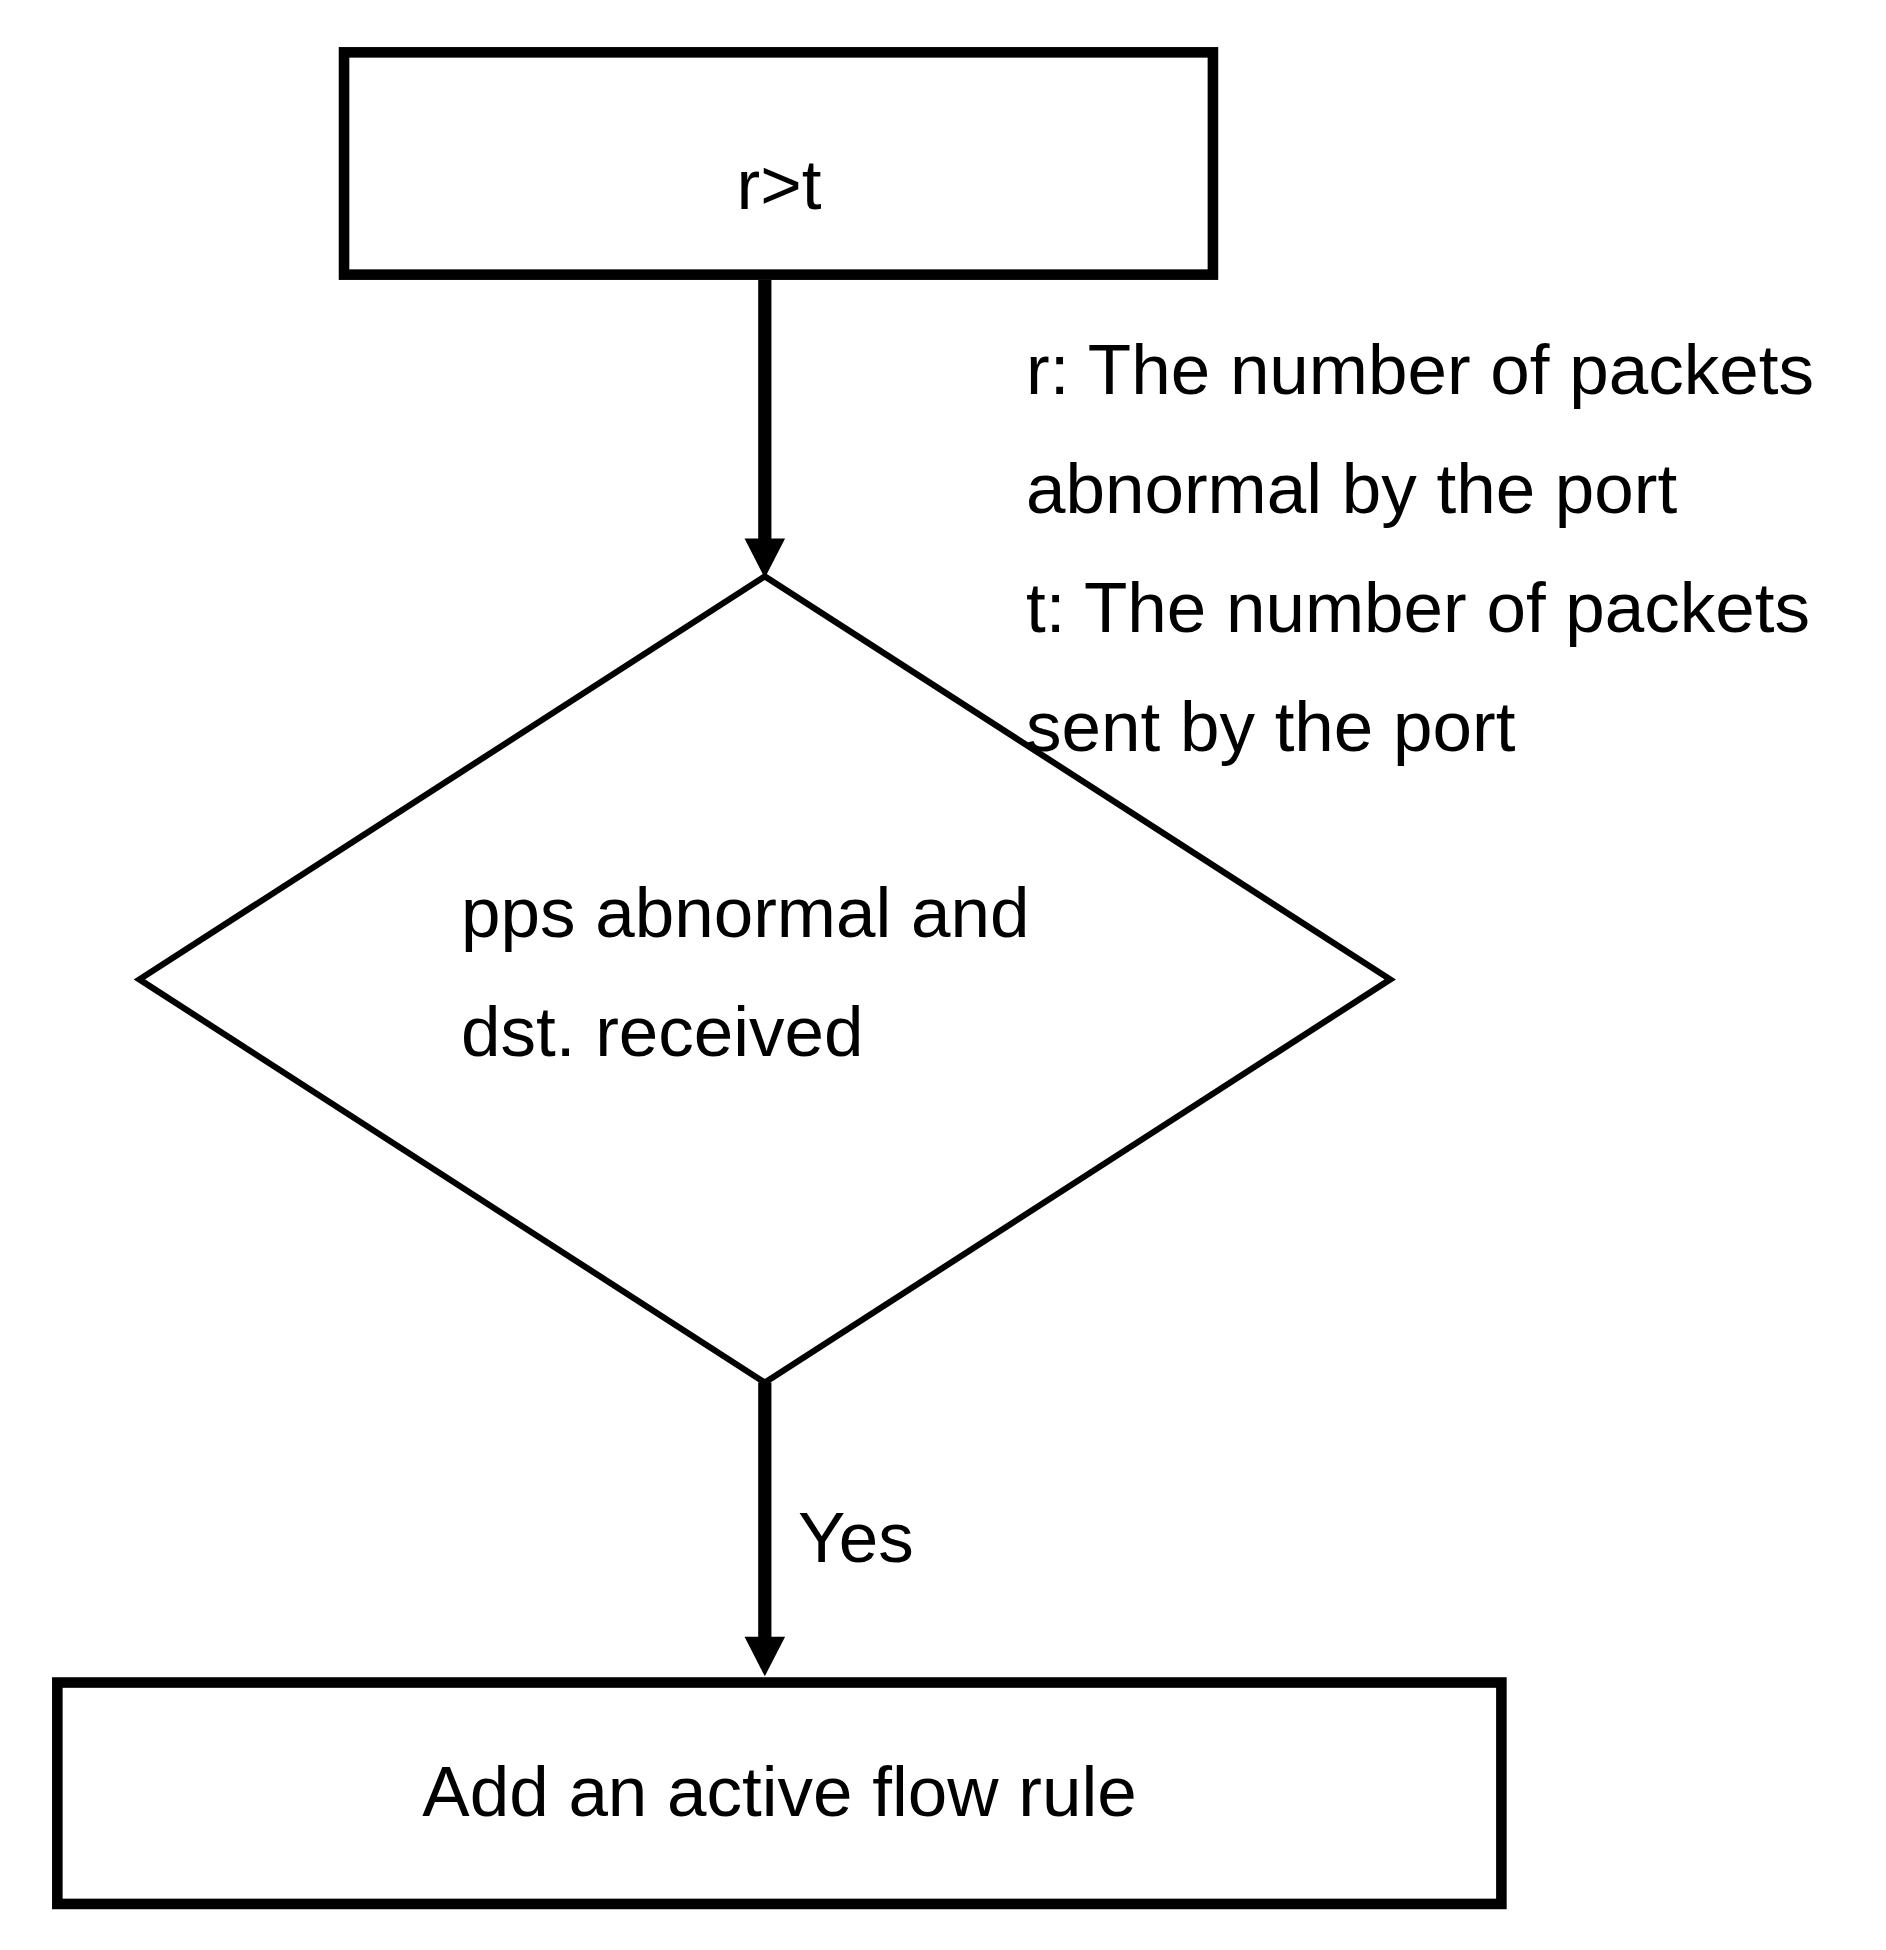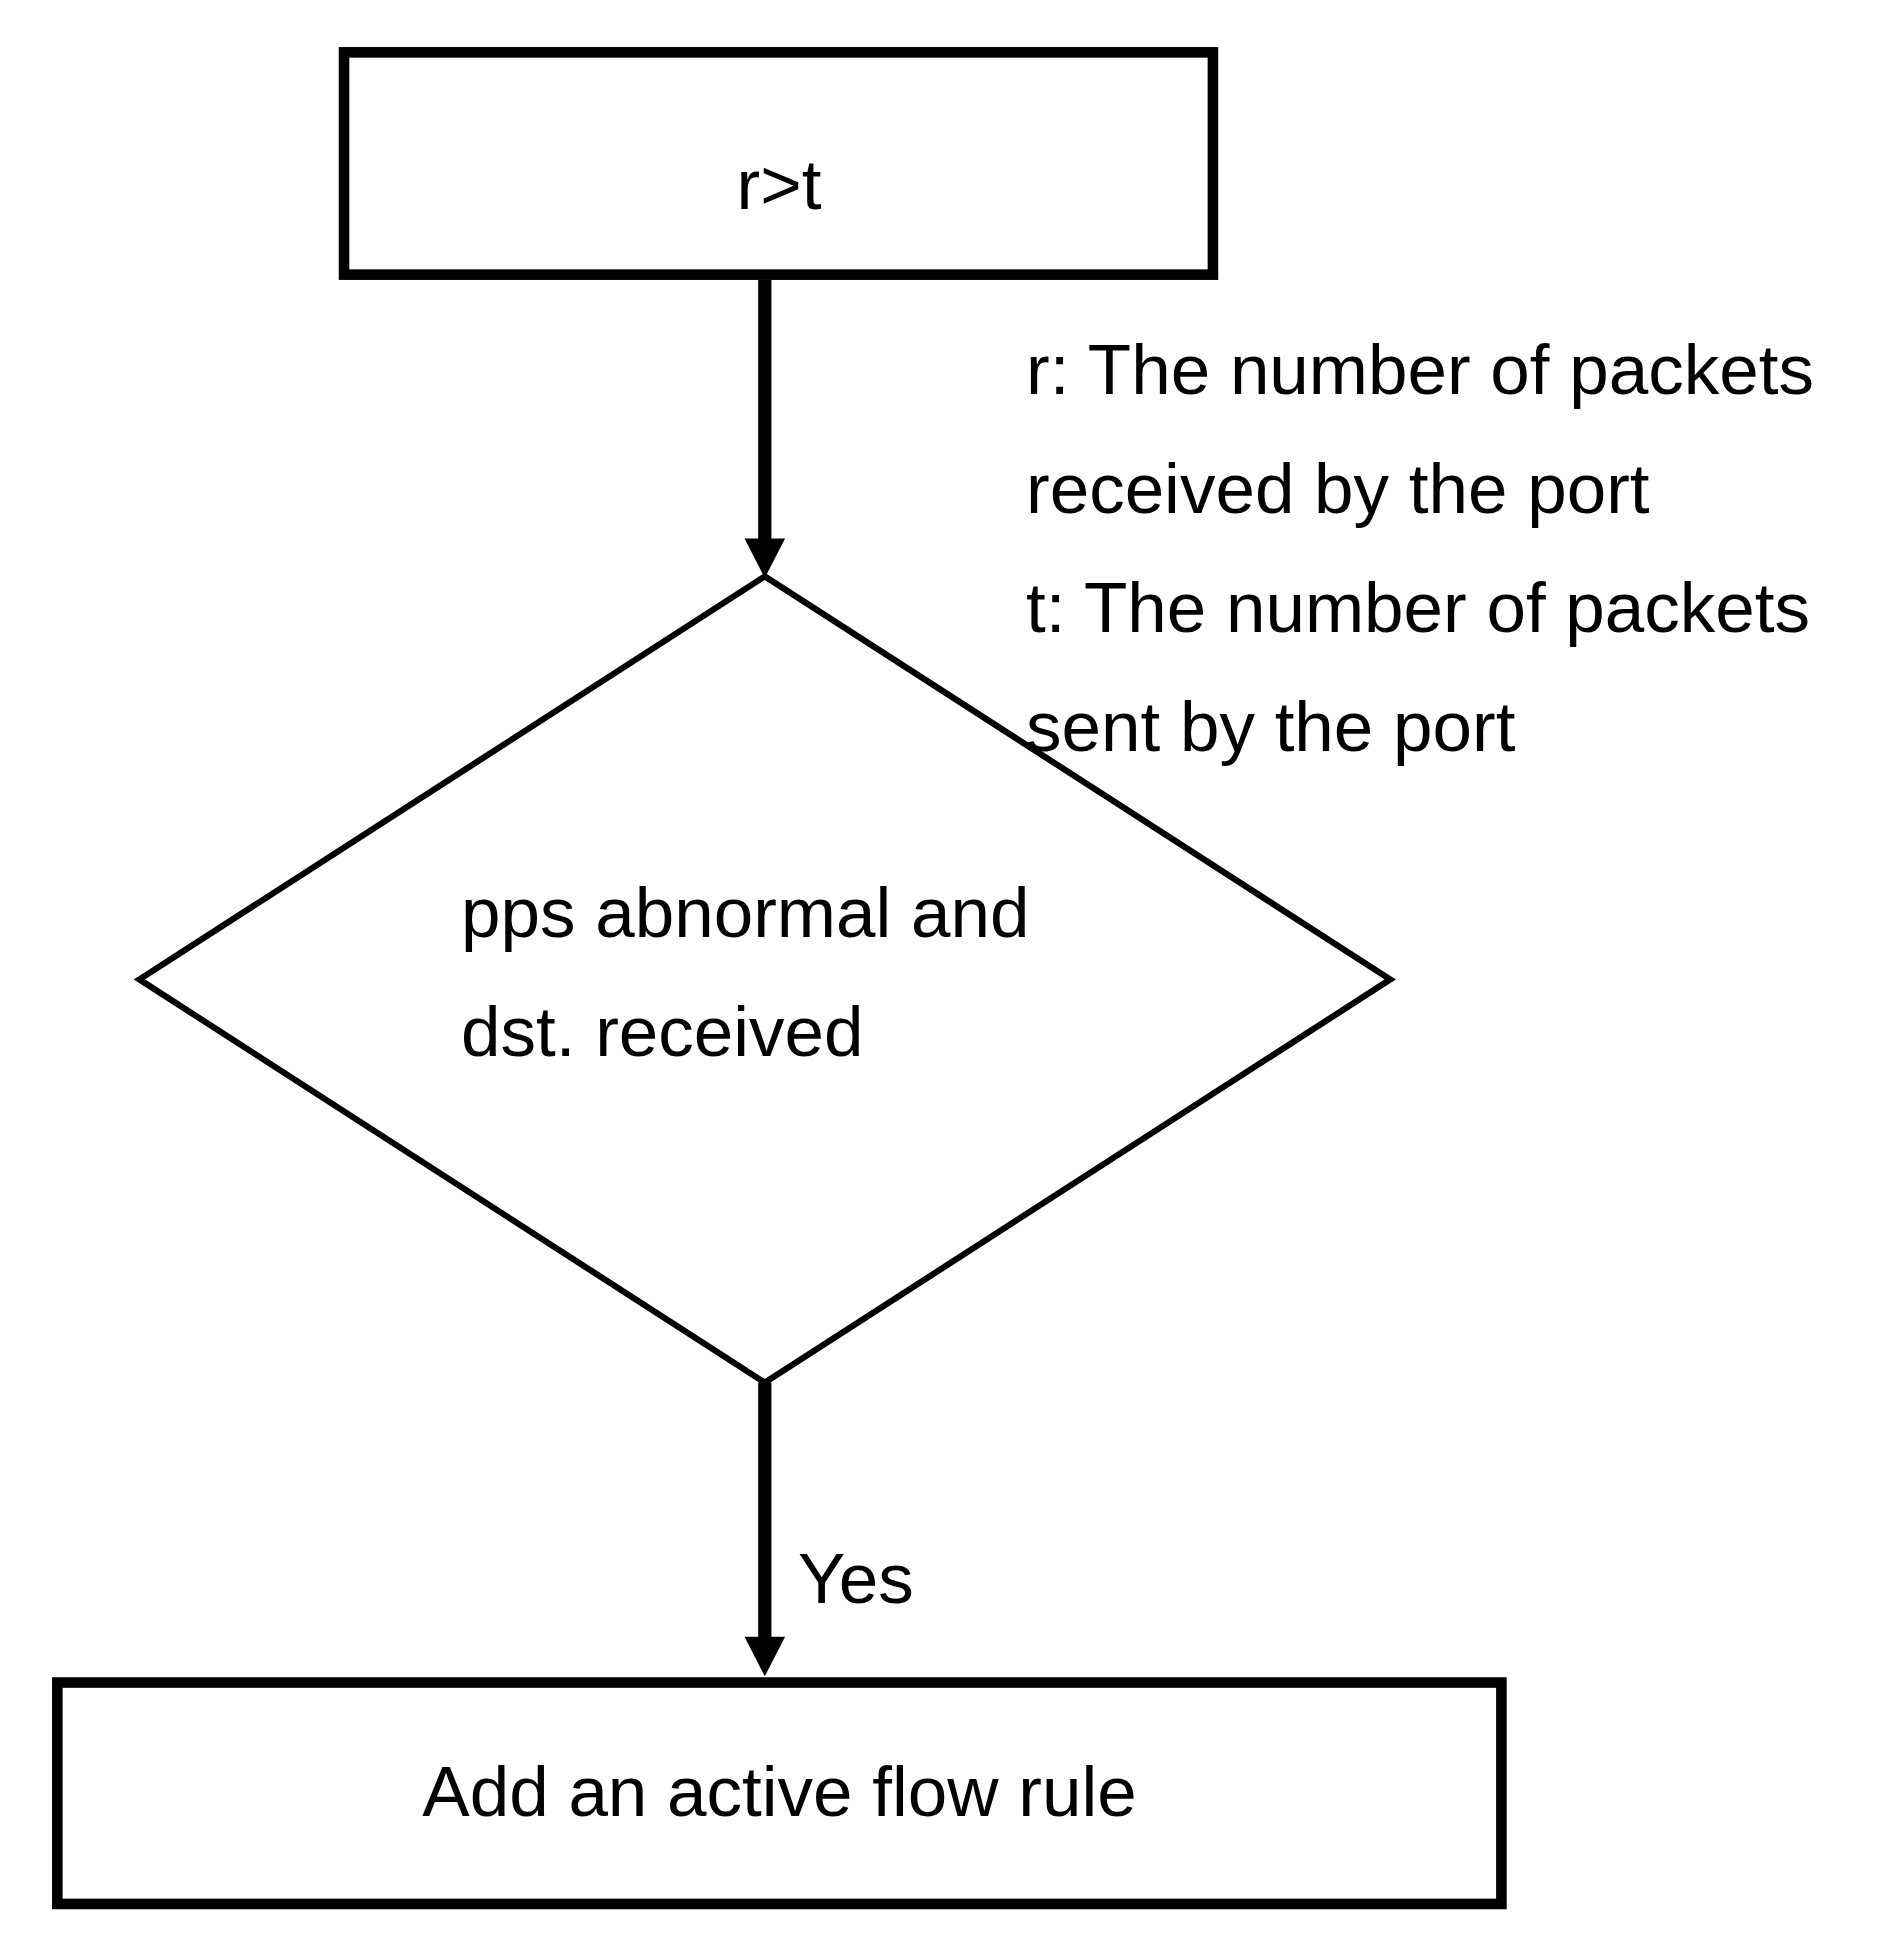--- a/index.html
+++ b/index.html
@@ -46,21 +46,21 @@
   }
   .annotation{
     left:1026px;top:310px;
     line-height:119px;
   }
   .diamond-label{
     left:461px;top:853px;
     line-height:119px;
   }
   .yes-label{
-    left:798px;top:1502px;margin-top:41px;
+    left:798px;top:1502px;
   }
   .action-label{
     left:52px;top:1756px;width:1455px;
     text-align:center;
   }
 </style>
 </head>
 <body>
 
 <div class="canvas">
@@ -77,21 +77,21 @@
     <line class="outline" x1="867" y1="1567" x2="867" y2="1863" stroke-width="15"></line>
     <polygon class="solid" points="844,1855 890,1855 867,1900"></polygon>
 
     <rect class="outline" x="65" y="1907" width="1637" height="251" stroke-width="12"></rect>
   </svg>
 
   <div class="label condition-label">r&gt;t</div>
 
   <div class="label annotation">
     <div>r: The number of packets</div>
-    <div>received by the port</div>
+    <div>abnormal by the port</div>
     <div>t: The number of packets</div>
     <div>sent by the port</div>
   </div>
 
   <div class="label diamond-label">
     <div>pps abnormal and</div>
     <div>dst. received</div>
   </div>
 
   <div class="label yes-label">Yes</div>

